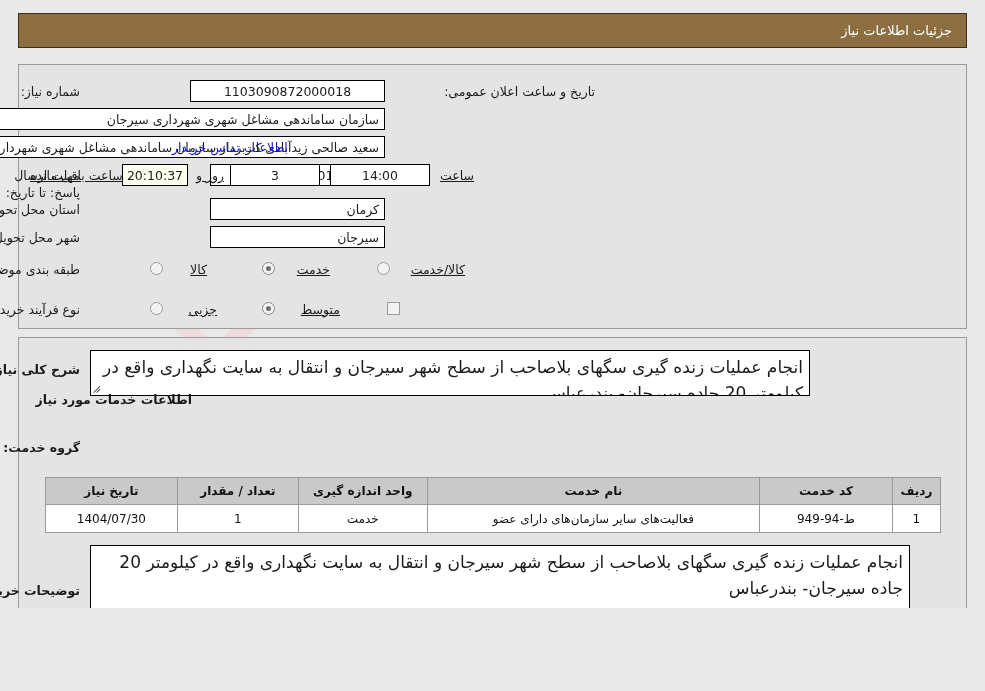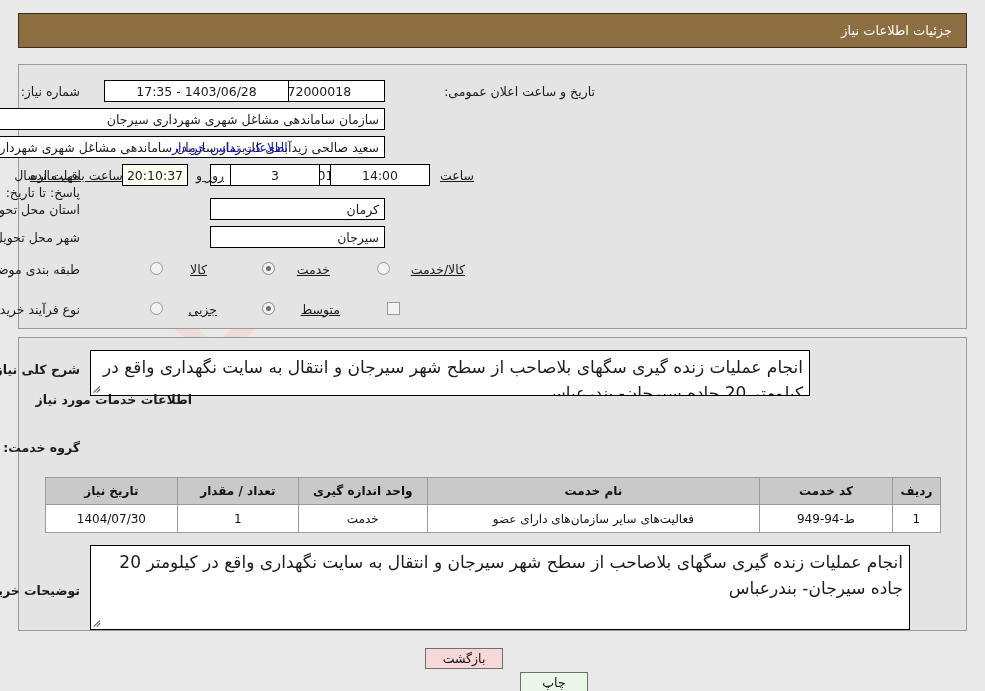--- a/index.html
+++ b/index.html
@@ -5,21 +5,21 @@
 <style>
   html, body {
     margin: 0;
     padding: 0;
     background: #e9e9e9;
     font-family: "DejaVu Sans", "Liberation Sans", sans-serif;
   }
   #page {
     position: relative;
     width: 985px;
-    height: 691px;
+    height: 608px;
     overflow: hidden;
     background: #e9e9e9;
     direction: rtl;
   }
 
   
   .watermark {
     position: absolute;
     left: 0; top: 0; right: 0; bottom: 0;
     pointer-events: none;
@@ -282,21 +282,20 @@
 
   <div class="header-bar">
     <span>جزئیات اطلاعات نیاز</span>
   </div>
 
   <div class="panel" id="panel-top"></div>
 
   <div class="lbl" style="right:905px; top:84px;">شماره نیاز:</div>
   <div class="fld center" style="right:190px; left:auto; top:80px; width:195px; height:22px; right:600px;">1103090872000018</div>
   <div class="lbl" style="right:390px; top:84px;">تاریخ و ساعت اعلان عمومی:</div>
-  <div class="fld center" style="right:693px; top:80px; width:185px; height:22px; right:auto; left:104px;">1403/06/28 - 17:35</div>
 
   <div class="lbl" style="right:905px; top:112px;">نام دستگاه خریدار:</div>
   <div class="fld" style="right:600px; top:108px; width:557px; height:22px;">سازمان ساماندهی مشاغل شهری شهرداری سیرجان</div>
 
   <div class="lbl" style="right:905px; top:140px;">ایجاد کننده درخواست:</div>
   <div class="fld" style="right:600px; top:136px; width:557px; height:22px;">سعید صالحی زیدآبادی کاربرداز سازمان ساماندهی مشاغل شهری شهرداری س</div>
   <div class="link" style="left:172px; top:140px;">اطلاعات تماس خریدار</div>
 
   <div class="lbl" style="right:905px; top:168px; width:80px; line-height:1.35; white-space:normal; text-align:right;">مهلت ارسال پاسخ: تا تاریخ:</div>
   <div class="fld center" style="right:600px; top:164px; width:175px; height:22px;">1403/07/01</div>

